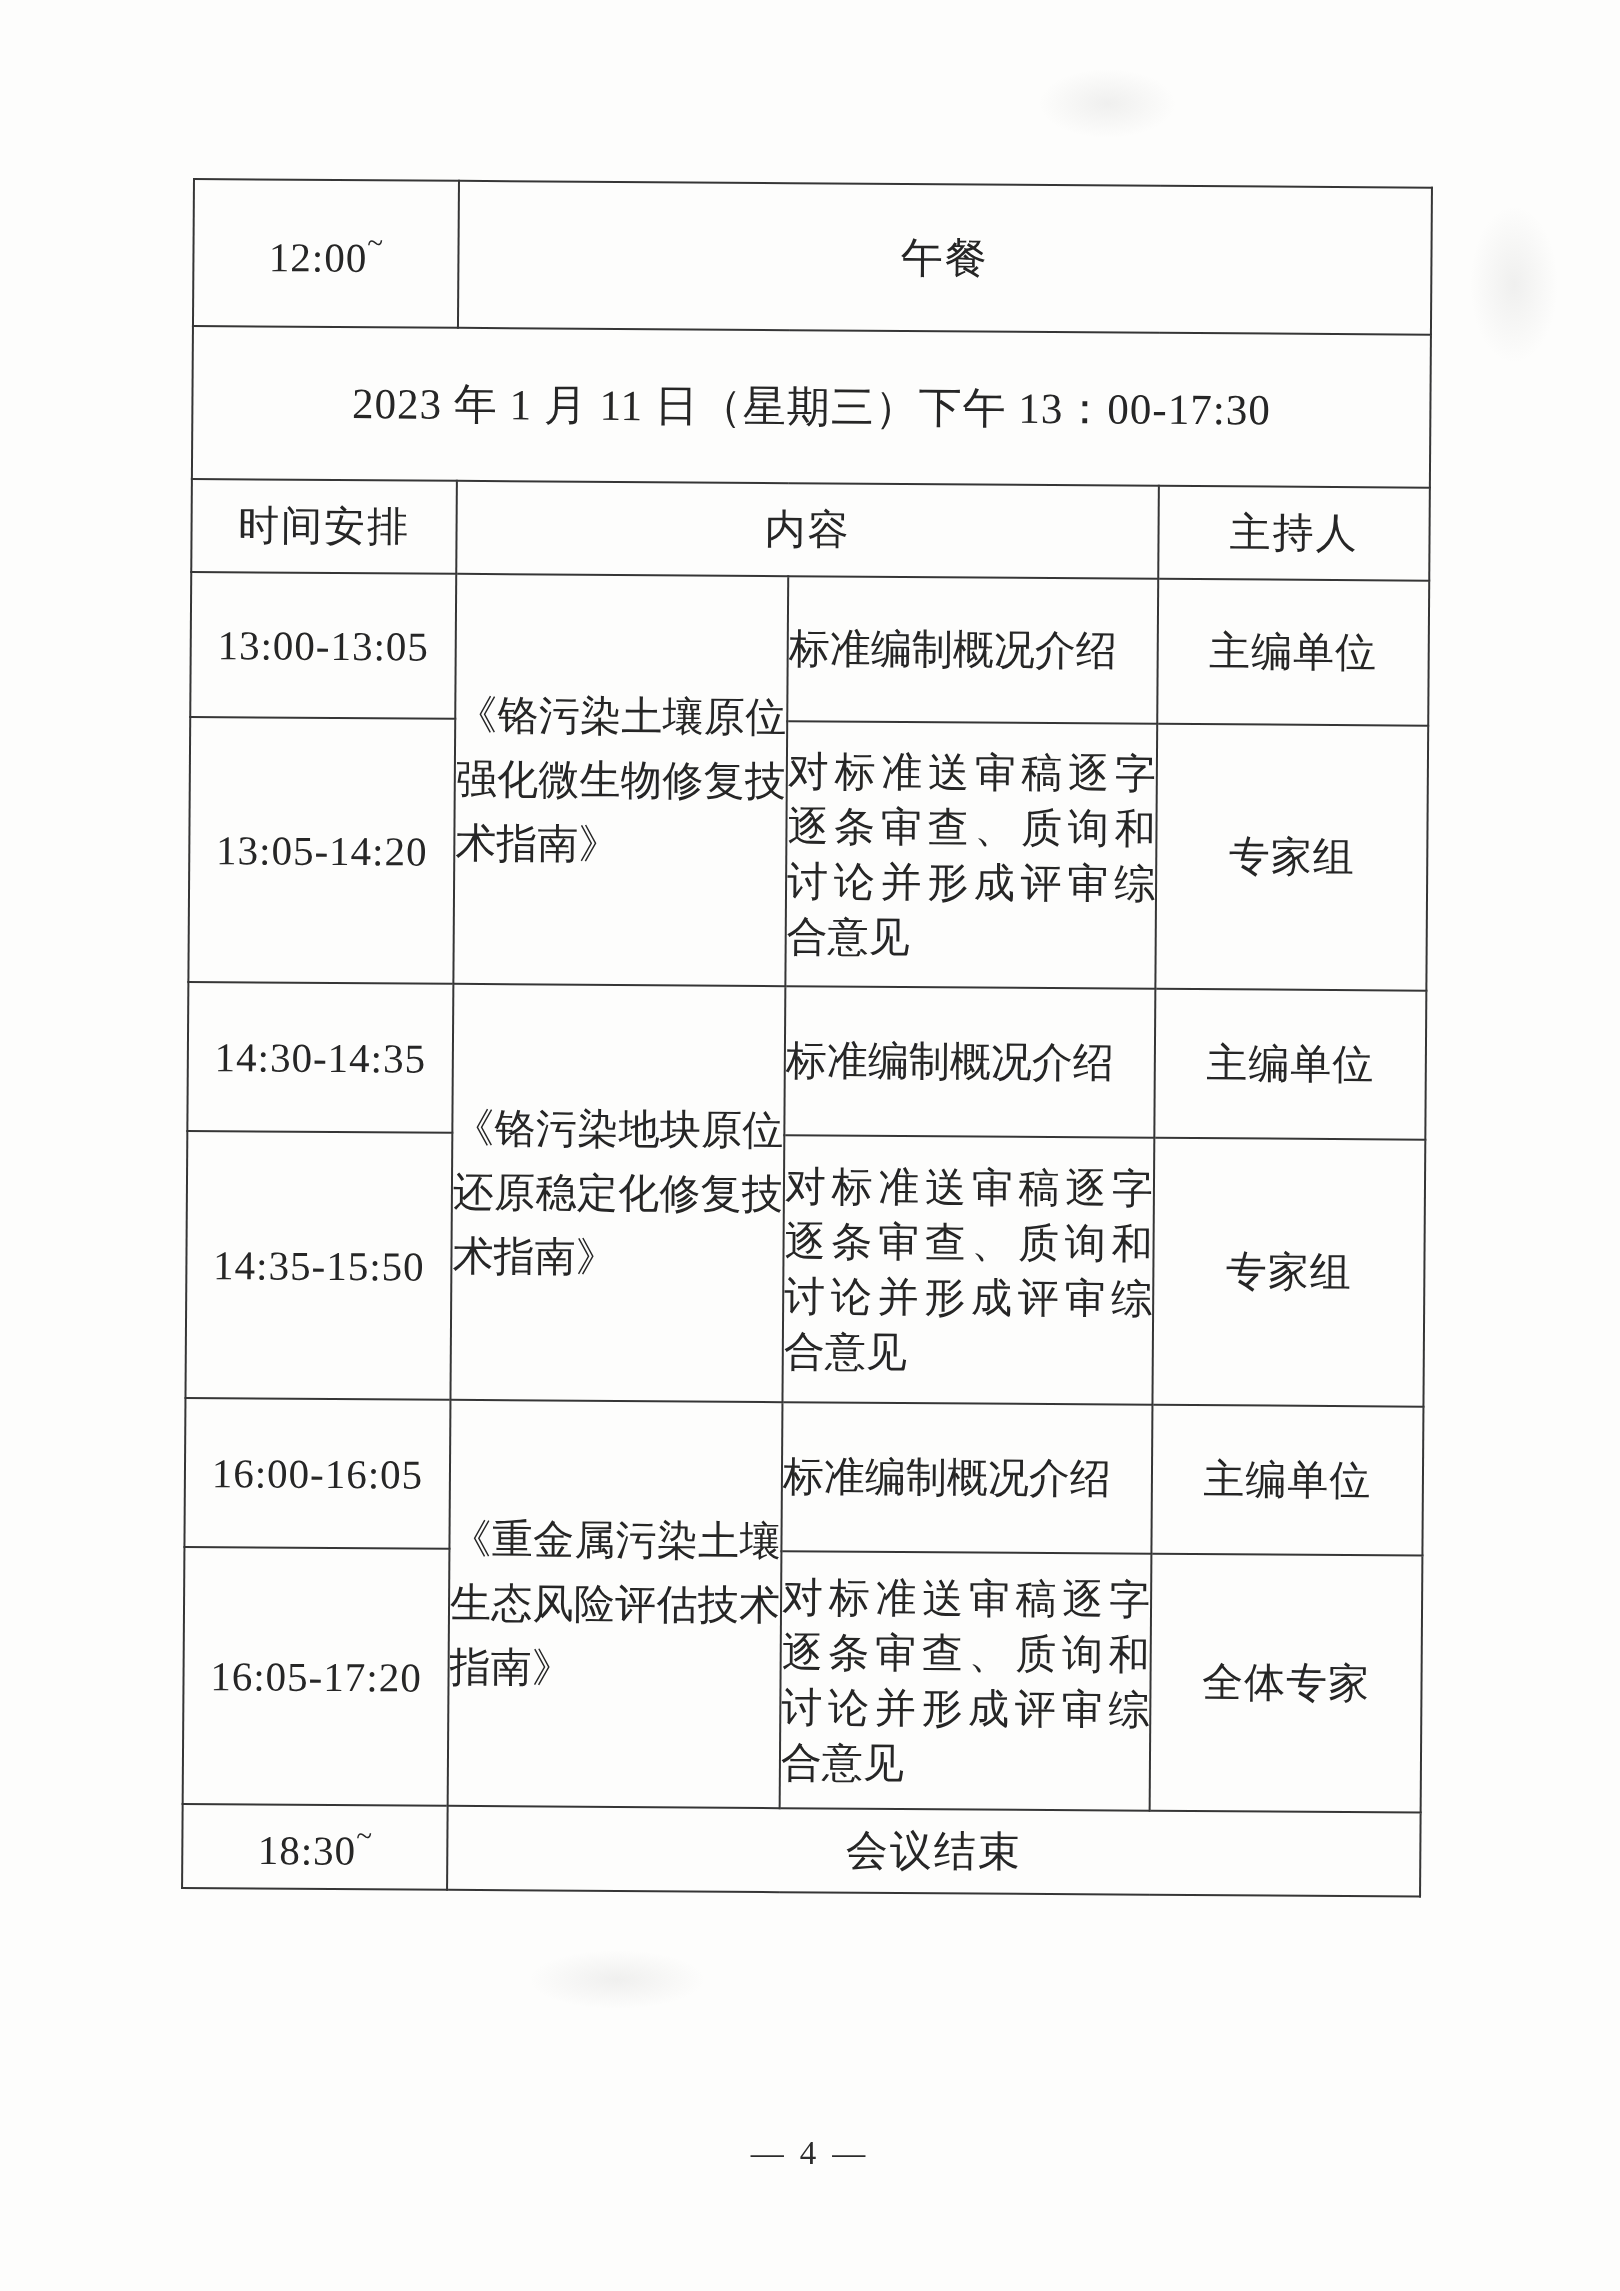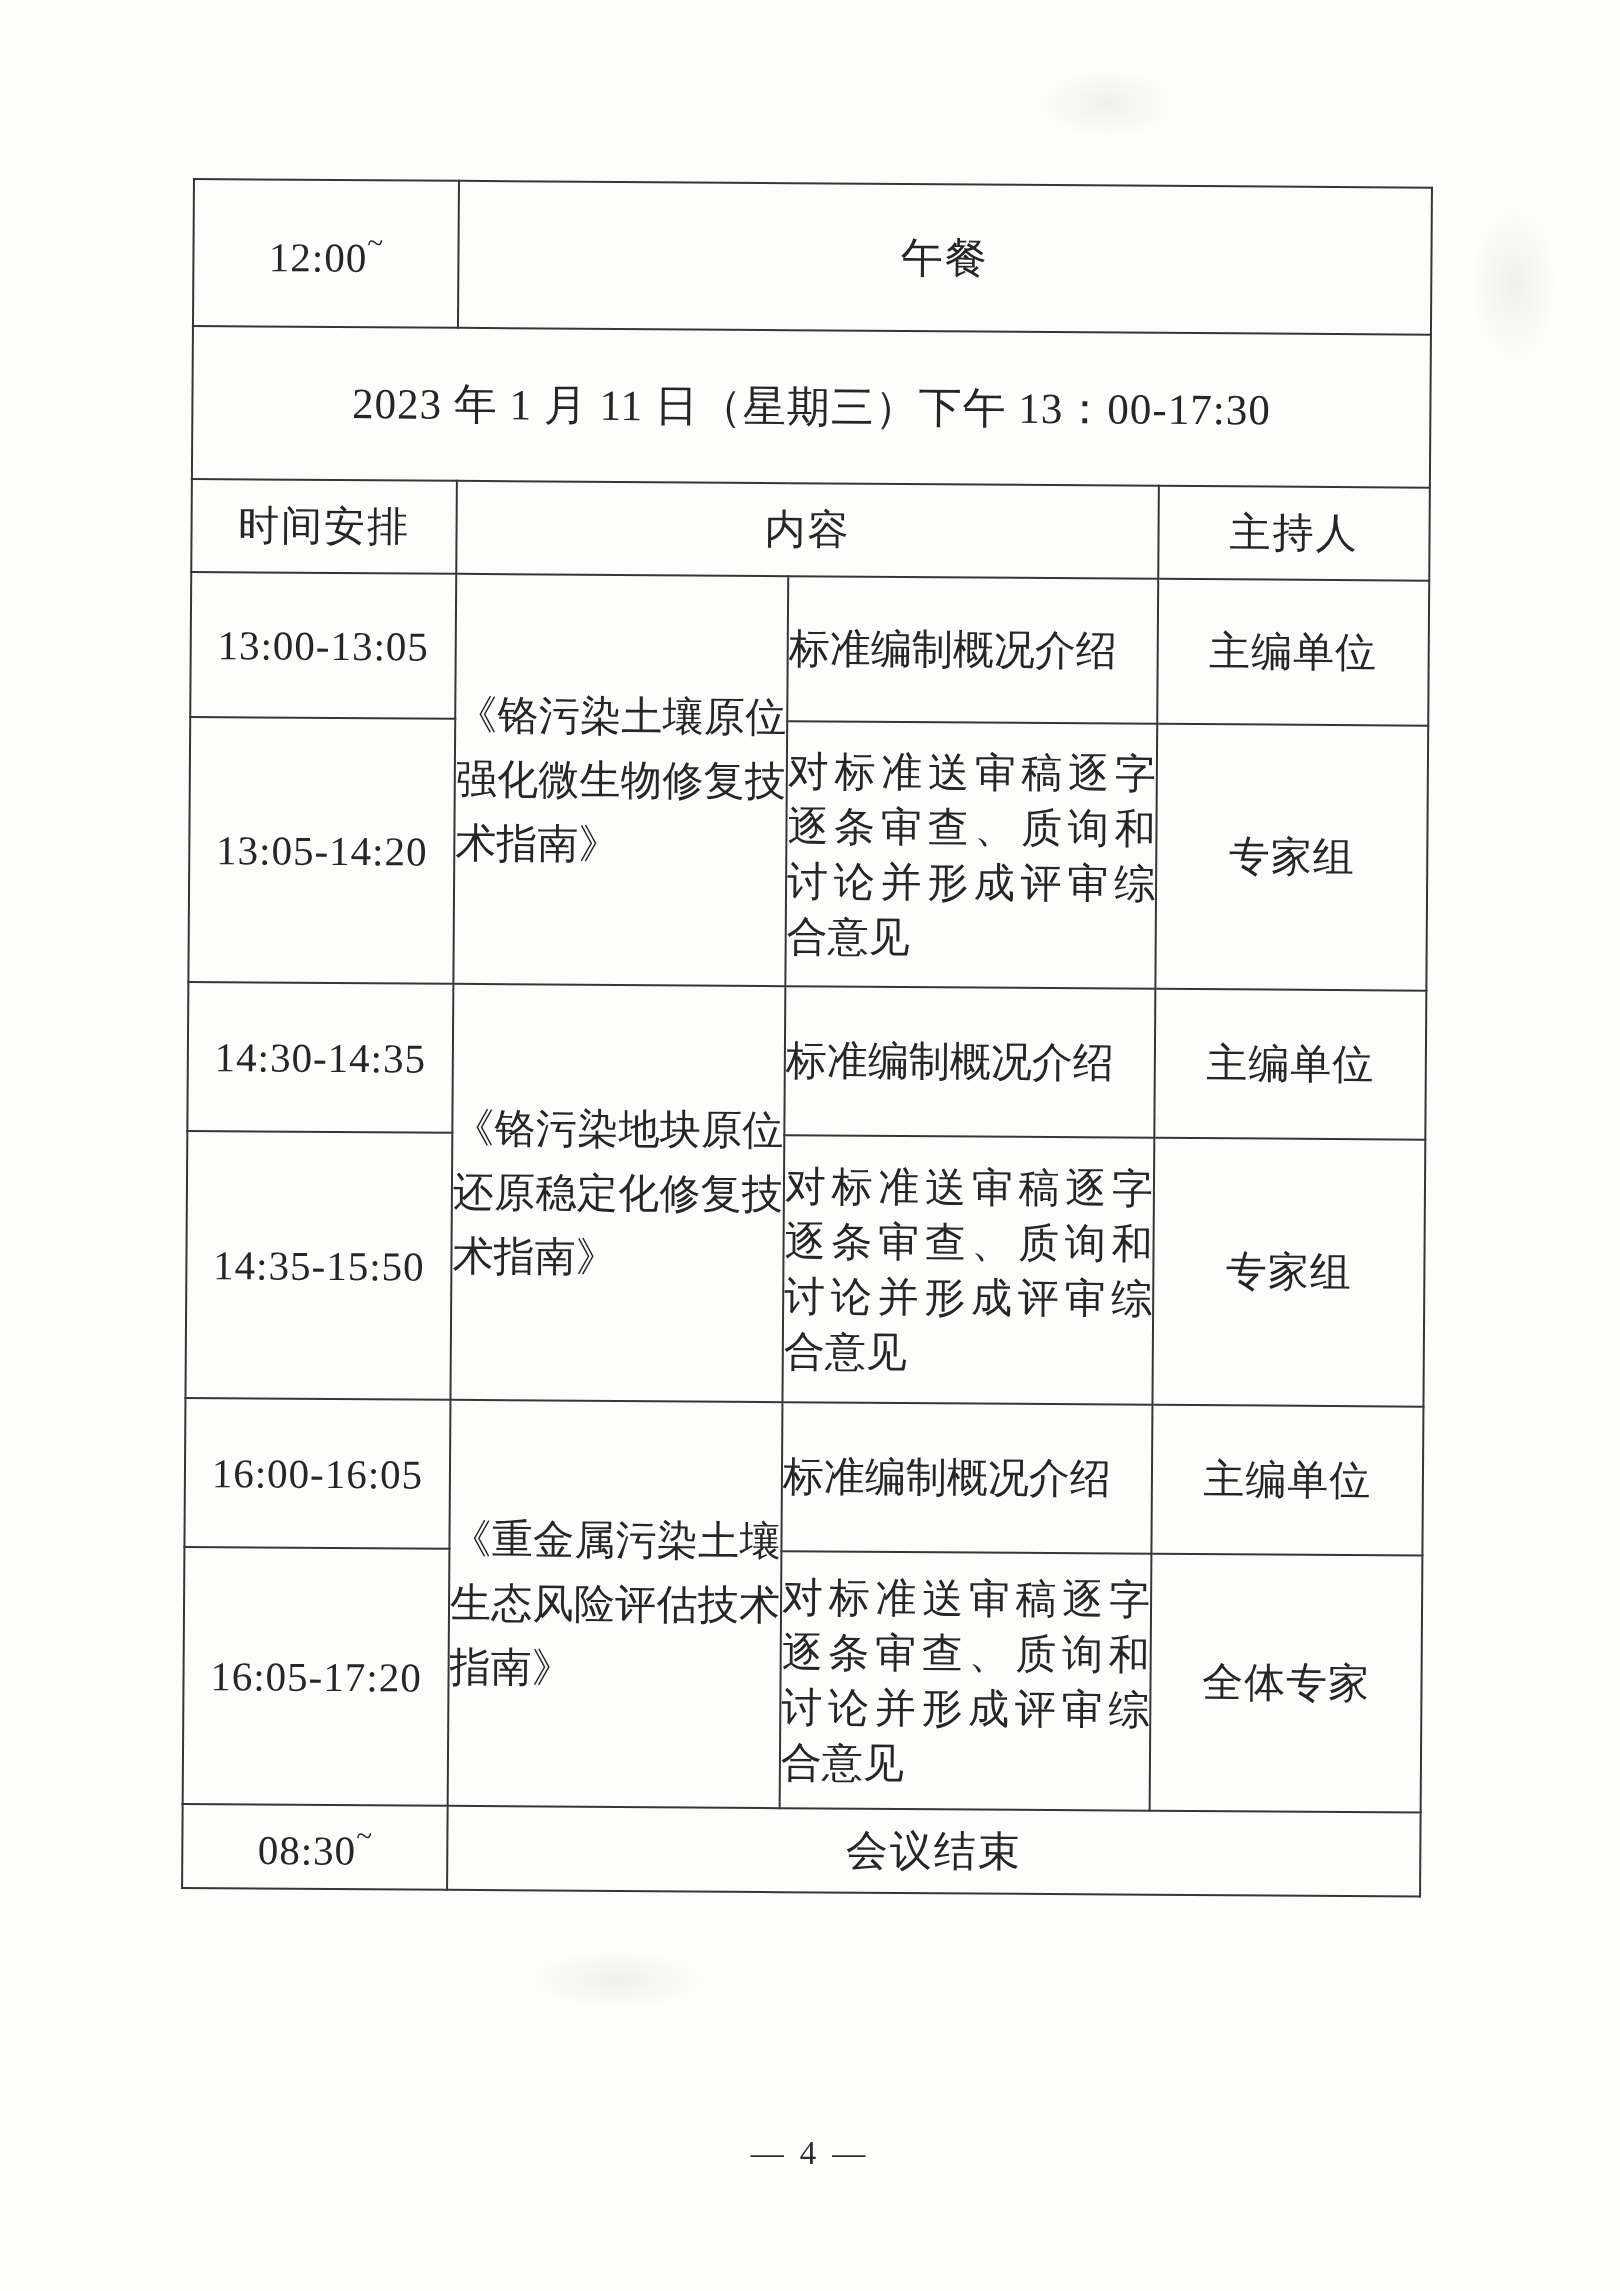--- a/index.html
+++ b/index.html
@@ -185,21 +185,21 @@
         <td class="c-desc">标准编制概况介绍</td>
         <td class="c-host">主编单位</td>
       </tr>
       <tr class="r-tall3">
         <td class="c-time">16:05-17:20</td>
         <td class="c-desc">对标准送审稿逐字逐条审查、质询和讨论并形成评审综合意见</td>
         <td class="c-host">全体专家</td>
       </tr>
 
       <tr class="r-close">
-        <td class="c-time"><span>08:30</span><sup>~</sup></td>
+        <td class="c-time"><span>18:30</span><sup>~</sup></td>
         <td class="c-wide" colspan="3">会议结束</td>
       </tr>
     </tbody>
       </table>
   </div>
 
   <div class="footer">— 4 —</div>
 </div>
 
 

